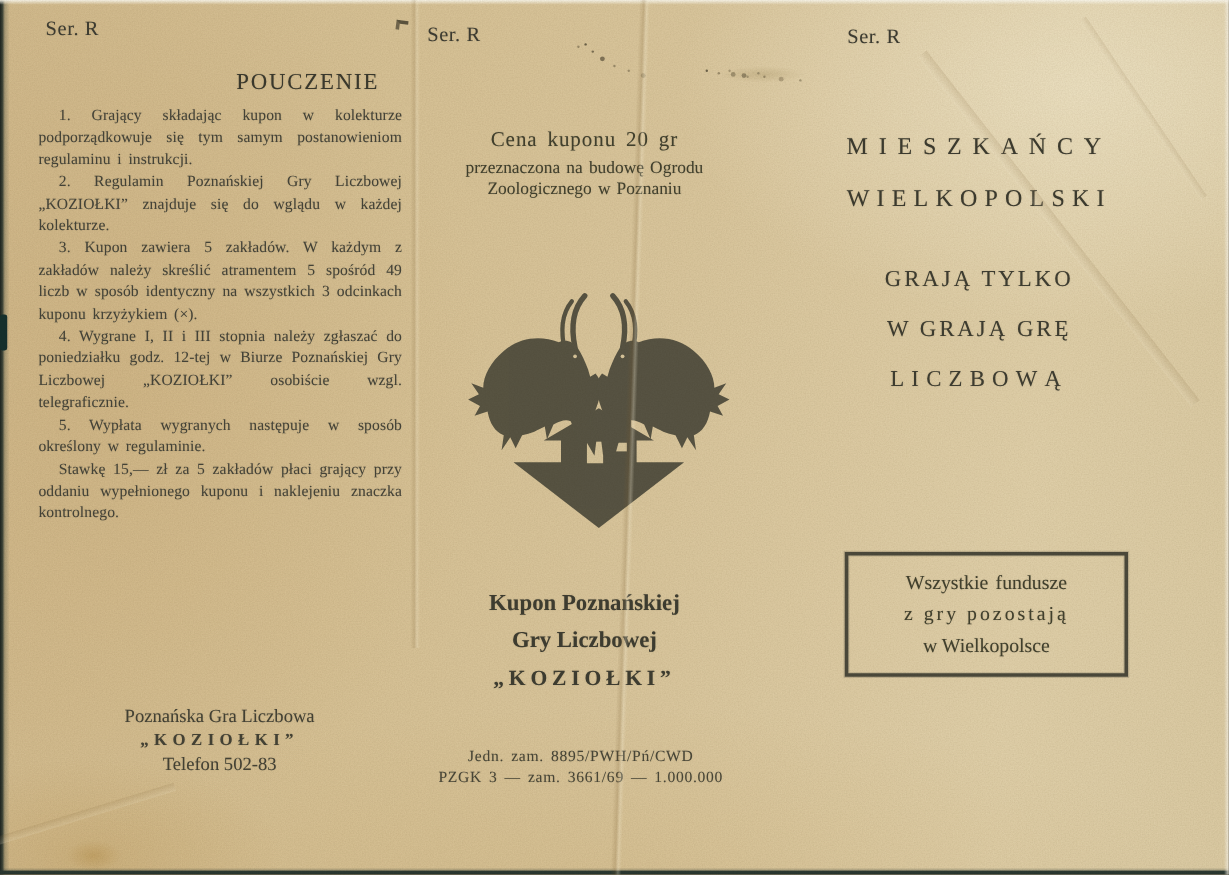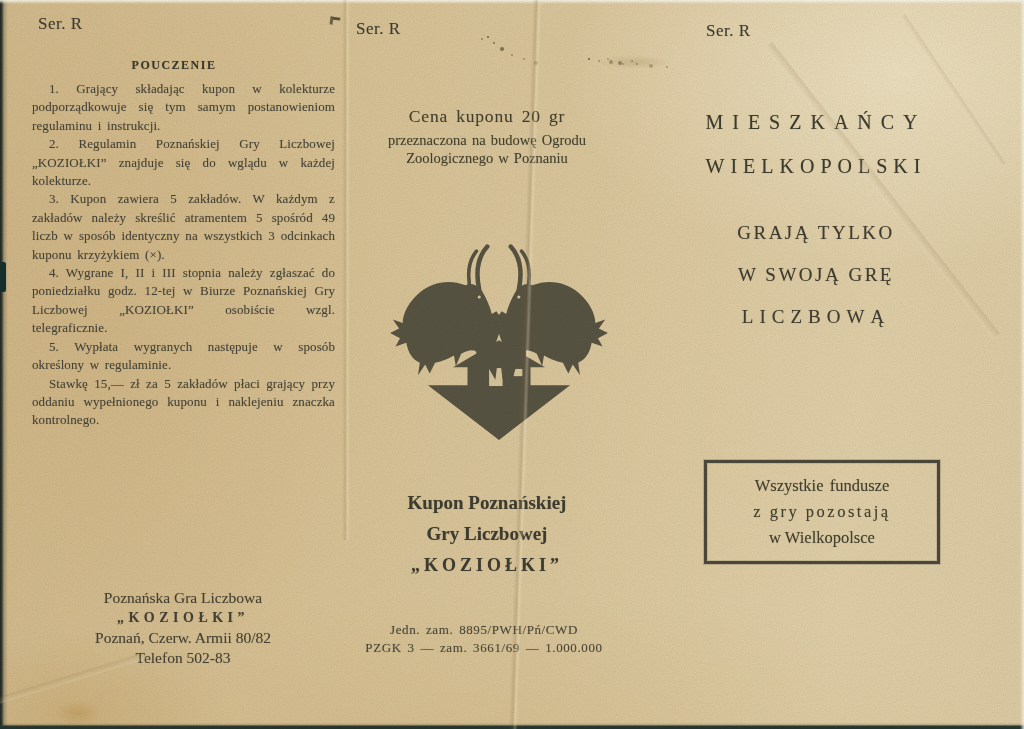--- a/index.html
+++ b/index.html
@@ -44,21 +44,21 @@
     48px 26px 0 1px rgba(100,88,60,.35),120px 22px 0 rgba(100,88,60,.4),132px 26px 0 1px rgba(86,76,54,.5),144px 24px 0 rgba(86,76,54,.4);}
   .speck-b{left:588px;top:58px;box-shadow:10px 2px 0 rgba(96,84,58,.5),22px 3px 0 1px rgba(96,84,58,.45),
     34px 5px 0 rgba(96,84,58,.4),48px 5px 0 rgba(96,84,58,.5),62px 7px 0 1px rgba(96,84,58,.35),78px 8px 0 rgba(96,84,58,.45);}
   
   .ser{position:absolute;font-size:17px;letter-spacing:.5px;color:#3e3d33;text-shadow:0 0 1px rgba(120,110,85,.4);text-align:center;}
   .ser-left{left:38px;top:14px;}
   .ser-mid{left:356px;top:19px;}
   .ser-right{left:706px;top:21px;}
   
   .col-left{position:absolute;left:32px;top:58px;width:303px;}
-  .pouczenie{margin:0 0 7px 0;width:284px;text-align:center;font-size:12px;font-weight:700;
+  .pouczenie{margin:0 0 7px 0;width:284px;text-align:right;font-size:19px;font-weight:400;
     letter-spacing:1.5px;color:#3b3a2e;text-shadow:0 0 1px rgba(110,100,75,.45);}
   .paras{max-height:528px;overflow:hidden;}
   .para{margin:0;text-align:justify;text-indent:17px;font-size:13px;line-height:18.4px;
     word-spacing:2.2px;letter-spacing:.1px;color:#46453a;text-shadow:0 0 1px rgba(120,110,85,.38);}
   .l-footer{position:absolute;left:32px;top:588px;width:302px;text-align:center;color:#454336;
     text-shadow:0 0 1px rgba(120,110,85,.4);}
   .lf{line-height:20px;}
   .lf-1{font-size:15.5px;font-weight:400;}
   .lf-2{font-size:14px;font-weight:700;letter-spacing:4.5px;}
   .lf-3{font-size:15.5px;}
@@ -129,21 +129,20 @@
       <p class="para">2. Regulamin Poznańskiej Gry Liczbowej „KOZIOŁKI” znajduje się do wglądu w każdej kolekturze.</p>
       <p class="para">3. Kupon zawiera 5 zakładów. W każdym z zakładów należy skreślić atramentem 5 spośród 49 liczb w sposób identyczny na wszystkich 3 odcinkach kuponu krzyżykiem (×).</p>
       <p class="para">4. Wygrane I, II i III stopnia należy zgłaszać do poniedziałku godz. 12-tej w Biurze Poznańskiej Gry Liczbowej „KOZIOŁKI” osobiście wzgl. telegraficznie.</p>
       <p class="para">5. Wypłata wygranych następuje w sposób określony w regulaminie.</p>
       <p class="para">Stawkę 15,— zł za 5 zakładów płaci grający przy oddaniu wypełnionego kuponu i naklejeniu znaczka kontrolnego.</p>
     </div>
   </section>
   <div class="l-footer">
     <div class="lf lf-1">Poznańska Gra Liczbowa</div>
     <div class="lf lf-2">„KOZIOŁKI”</div>
-    <div class="lf lf-3">Poznań, Czerw. Armii 80/82</div>
     <div class="lf lf-4">Telefon 502-83</div>
   </div>
 
   <div class="price">
     <div class="price-1">Cena kuponu 20 gr</div>
     <div class="price-2">przeznaczona na budowę Ogrodu</div>
     <div class="price-2">Zoologicznego w Poznaniu</div>
   </div>
 
   <div class="emblem">
@@ -182,21 +181,21 @@
     <div class="pi-line">Jedn. zam. 8895/PWH/Pń/CWD</div>
     <div class="pi-line">PZGK 3 — zam. 3661/69 — 1.000.000</div>
   </div>
 
   <div class="headline">
     <div class="hl hl-1">MIESZKAŃCY</div>
     <div class="hl hl-2">WIELKOPOLSKI</div>
   </div>
   <div class="subheadline">
     <div class="sh sh-0">GRAJĄ TYLKO</div>
-    <div class="sh sh-1">W SWOJĄ GRĘ</div>
+    <div class="sh sh-1">W GRAJĄ GRĘ</div>
     <div class="sh sh-2">LICZBOWĄ</div>
   </div>
 
   <div class="funds-box">
     <div class="fb fb-1">Wszystkie fundusze</div>
     <div class="fb fb-2">z gry pozostają</div>
     <div class="fb fb-3">w Wielkopolsce</div>
   </div>
 
   <div class="crease crease-v1"></div>

